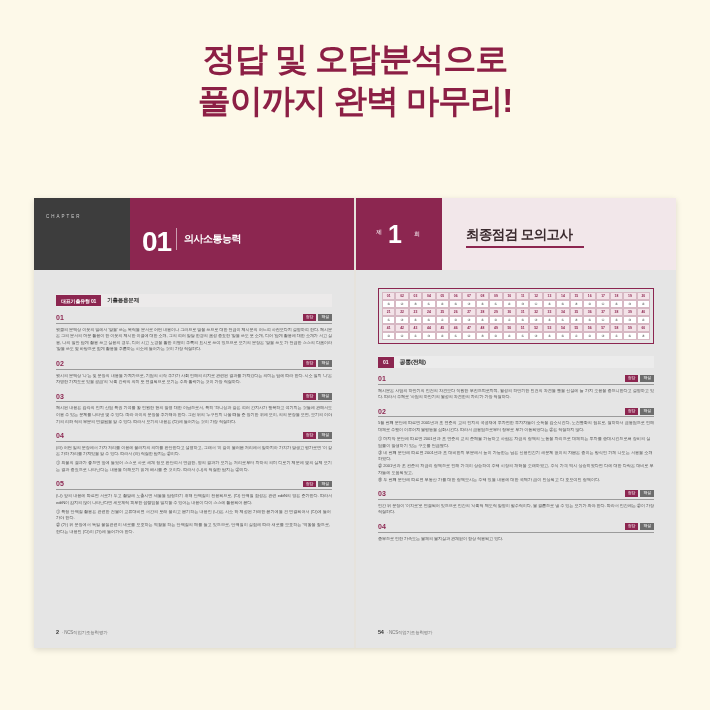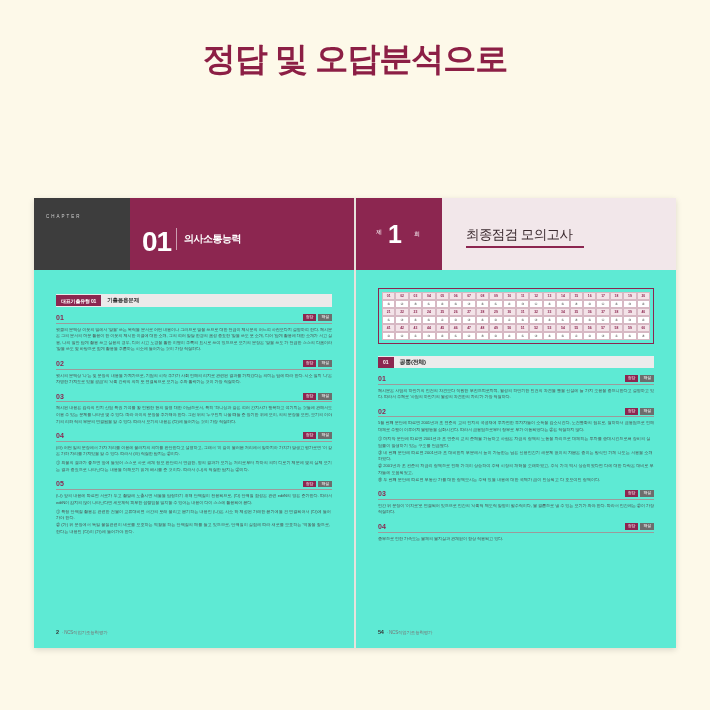--- a/index.html
+++ b/index.html
@@ -44,21 +44,21 @@
     width: 642px;
     height: 450px;
     display: flex;
     box-shadow: 0 2px 6px rgba(0,0,0,0.13);
     background: #ffffff;
   }
   .leaf {
     position: relative;
     width: 321px;
     height: 450px;
-    background: #5eead4;
+    background: #e5e5e5;
     overflow: hidden;
   }
   .leaf.left {
     border-right: 1px solid #e3e0d8;
   }
   .leaf.right {
     border-left: 1px solid #e3e0d8;
   }
   .leaf-inner {
     position: absolute;
@@ -250,21 +250,21 @@
   .rhead .hoe {
     position: absolute;
     left: 58px; top: 32px;
     color: #ffffff;
     font-size: 6px;
   }
   .rhead .rtitle {
     position: absolute;
     left: 110px; top: 28px;
     font-size: 13.5px;
-    font-weight: normal;
+    font-weight: bold;
     color: #3a2a2e;
     letter-spacing: -0.6px;
   }
   .rhead .underline {
     position: absolute;
     left: 110px; top: 48px;
     width: 118px; height: 1.5px;
     background: #8c2650;
   }
 
@@ -332,20 +332,21 @@
     z-index: 5;
   }
 </style>
 </head>
 <body>
 
 <div class="page">
 
   <div class="headline">
     <span class="line">정답 및 오답분석으로</span>
+    <span class="line">풀이까지 완벽 마무리!</span>
   </div>
 
   <div class="spread">
     <div class="spine"></div>
 
     <div class="leaf left">
       <div class="leaf-inner">
 
         <div class="chap-band">
           <div class="chap-dark">

